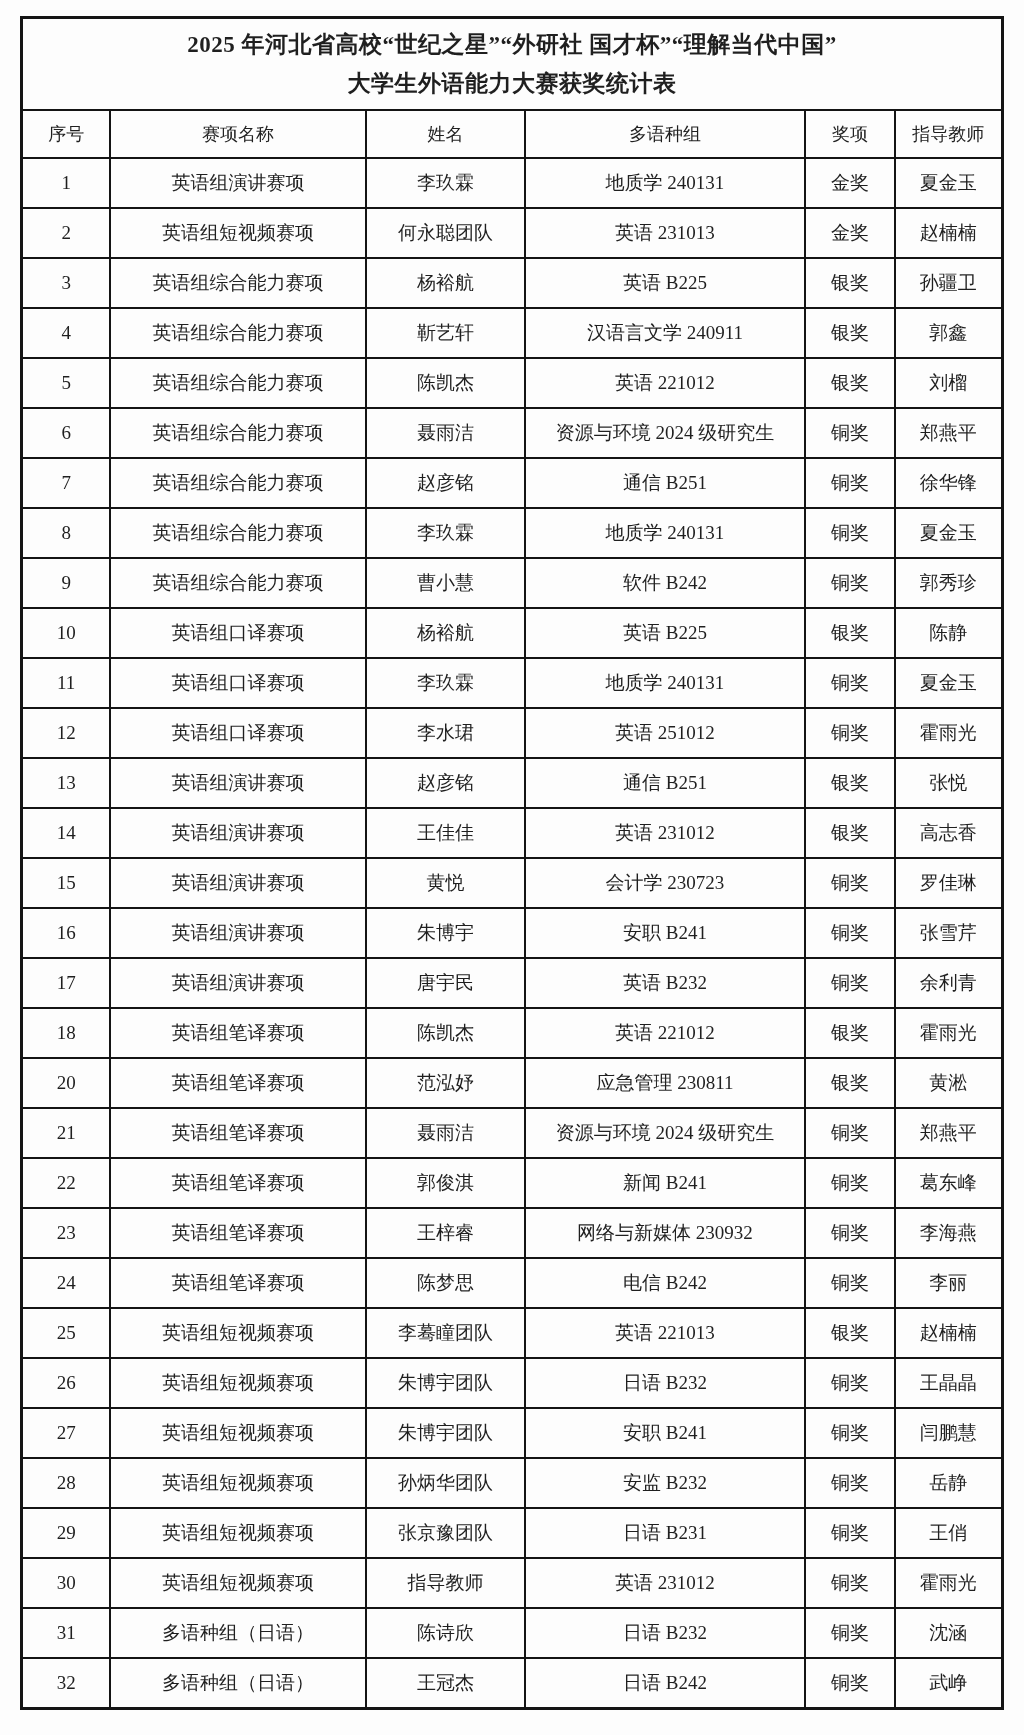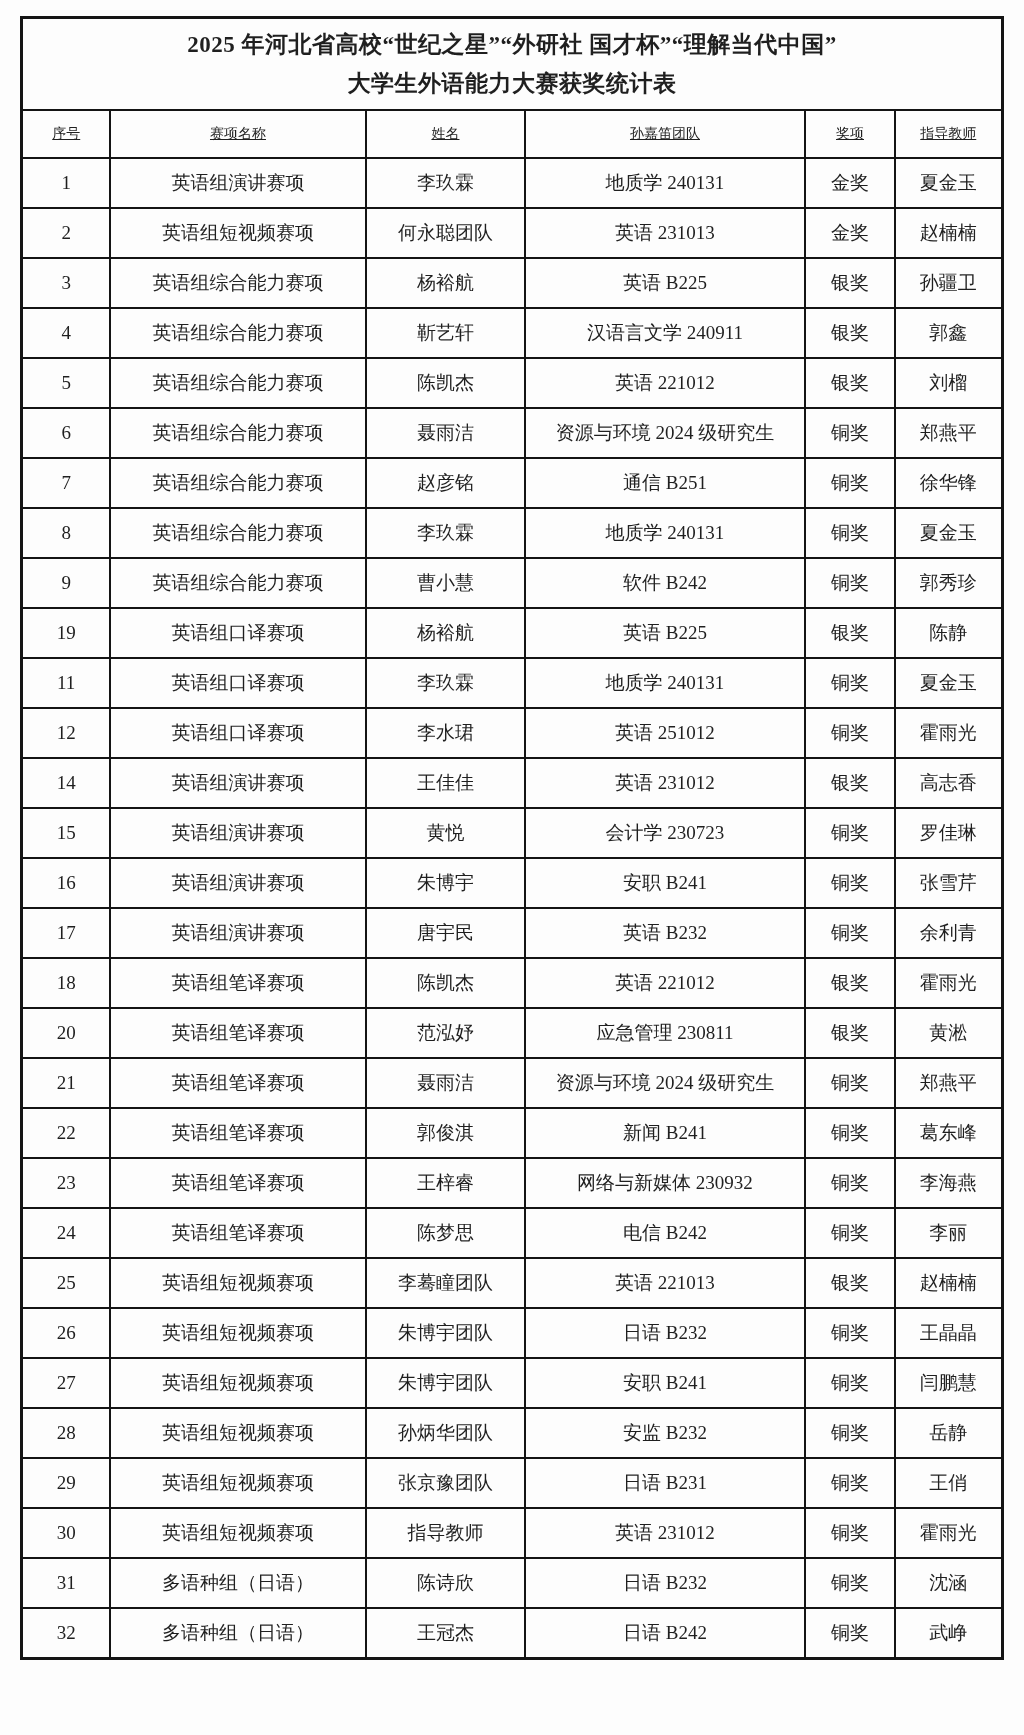--- a/index.html
+++ b/index.html
@@ -38,22 +38,21 @@
     padding: 8px 10px;
   }
   .title-line {
     font-size: 23px;
     font-weight: bold;
     line-height: 1.7;
     letter-spacing: 0.5px;
   }
   tr.header-row th {
     height: 42px;
-    font-size: 14px;
-    text-decoration: underline;
+    font-size: 18px;
   }
   tr[data-name="table-row"] td {
     height: 44px;
   }
 </style>
 </head>
 <body>
 
 <div class="page" data-name="document-page">
   <table class="awards" data-name="awards-table">
@@ -69,21 +68,21 @@
       <tr data-name="title-row">
         <td class="title-cell" colspan="6" data-name="document-title">
           <div class="title-line" data-name="title-line-1">2025 年河北省高校“世纪之星”“外研社 国才杯”“理解当代中国”</div>
           <div class="title-line" data-name="title-line-2">大学生外语能力大赛获奖统计表</div>
         </td>
       </tr>
       <tr class="header-row" data-name="header-row">
         <th data-name="header-no">序号</th>
         <th data-name="header-event">赛项名称</th>
         <th data-name="header-name">姓名</th>
-        <th data-name="header-major-class">孙嘉笛团队</th>
+        <th data-name="header-major-class">多语种组</th>
         <th data-name="header-award">奖项</th>
         <th data-name="header-teacher">指导教师</th>
       </tr>
     </tbody>
     <tbody data-name="table-body">
         <tr data-name="table-row">
           <td data-name="cell-no">1</td>
           <td data-name="cell-event">英语组演讲赛项</td>
           <td data-name="cell-name">李玖霖</td>
           <td data-name="cell-major-class">地质学 240131</td>
@@ -148,21 +147,21 @@
         </tr>
         <tr data-name="table-row">
           <td data-name="cell-no">9</td>
           <td data-name="cell-event">英语组综合能力赛项</td>
           <td data-name="cell-name">曹小慧</td>
           <td data-name="cell-major-class">软件 B242</td>
           <td data-name="cell-award">铜奖</td>
           <td data-name="cell-teacher">郭秀珍</td>
         </tr>
         <tr data-name="table-row">
-          <td data-name="cell-no">19</td>
+          <td data-name="cell-no">10</td>
           <td data-name="cell-event">英语组口译赛项</td>
           <td data-name="cell-name">杨裕航</td>
           <td data-name="cell-major-class">英语 B225</td>
           <td data-name="cell-award">银奖</td>
           <td data-name="cell-teacher">陈静</td>
         </tr>
         <tr data-name="table-row">
           <td data-name="cell-no">11</td>
           <td data-name="cell-event">英语组口译赛项</td>
           <td data-name="cell-name">李玖霖</td>
@@ -170,20 +169,28 @@
           <td data-name="cell-award">铜奖</td>
           <td data-name="cell-teacher">夏金玉</td>
         </tr>
         <tr data-name="table-row">
           <td data-name="cell-no">12</td>
           <td data-name="cell-event">英语组口译赛项</td>
           <td data-name="cell-name">李水珺</td>
           <td data-name="cell-major-class">英语 251012</td>
           <td data-name="cell-award">铜奖</td>
           <td data-name="cell-teacher">霍雨光</td>
+        </tr>
+        <tr data-name="table-row">
+          <td data-name="cell-no">13</td>
+          <td data-name="cell-event">英语组演讲赛项</td>
+          <td data-name="cell-name">赵彦铭</td>
+          <td data-name="cell-major-class">通信 B251</td>
+          <td data-name="cell-award">银奖</td>
+          <td data-name="cell-teacher">张悦</td>
         </tr>
         <tr data-name="table-row">
           <td data-name="cell-no">14</td>
           <td data-name="cell-event">英语组演讲赛项</td>
           <td data-name="cell-name">王佳佳</td>
           <td data-name="cell-major-class">英语 231012</td>
           <td data-name="cell-award">银奖</td>
           <td data-name="cell-teacher">高志香</td>
         </tr>
         <tr data-name="table-row">

